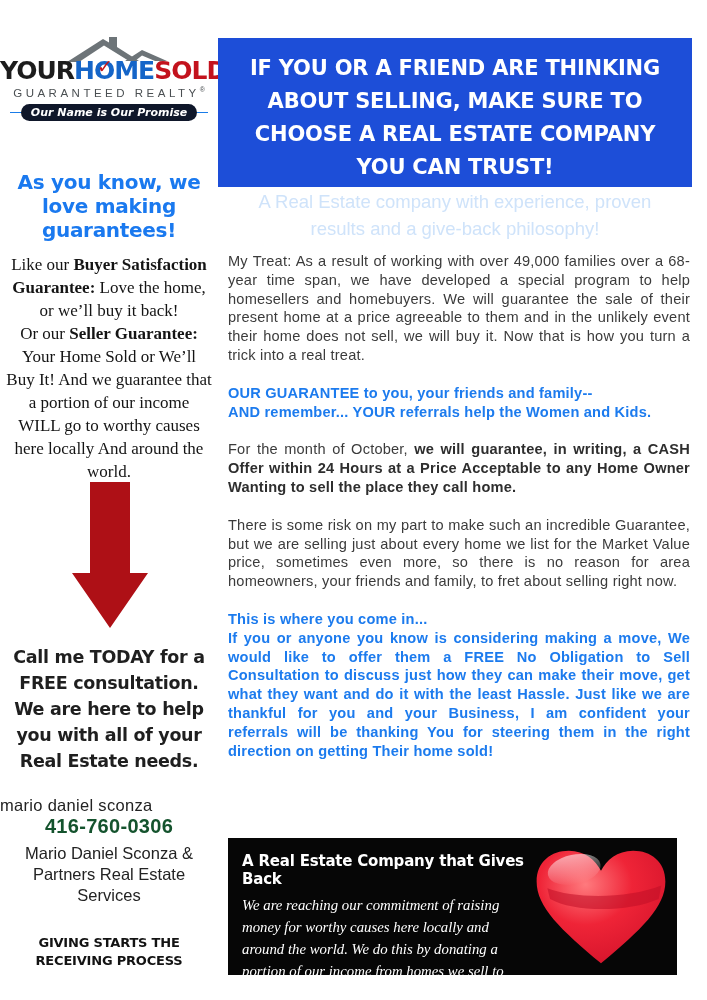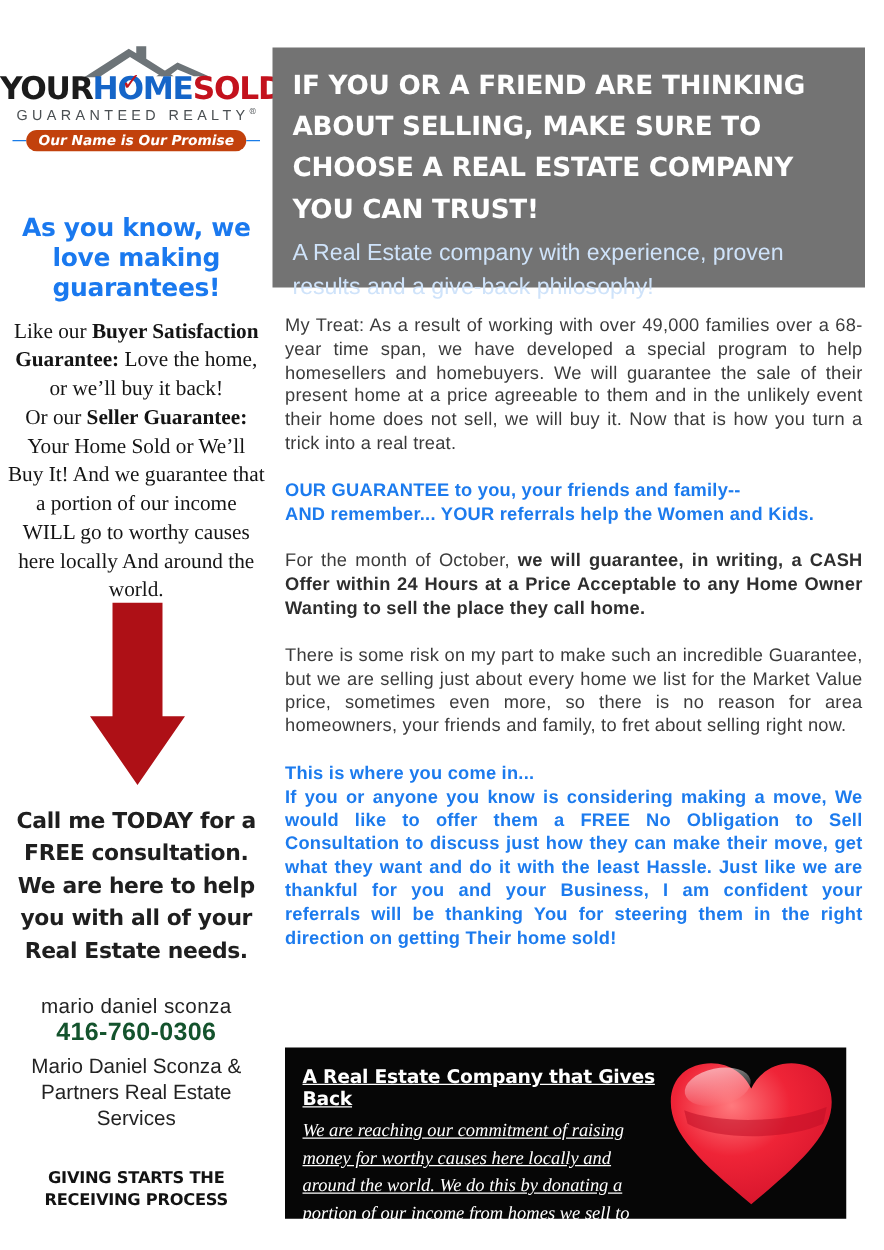--- a/index.html
+++ b/index.html
@@ -24,62 +24,62 @@
   }
   .lg-sold{color:#c3121d;}
   .lg-sub{
     margin-top:3px;font-size:11.5px;color:#4a4f52;letter-spacing:3.5px;
     font-family:"Liberation Sans",sans-serif;white-space:nowrap;
   }
   .lg-reg{font-size:7px;vertical-align:super;letter-spacing:0;}
   .pill-row{display:flex;align-items:center;margin:5px 10px 0 10px;}
   .pill-row .line{flex:1;height:0;border-top:1.6px solid #1a7ce8;}
   .pill{
-    background:#c2410c;color:#ffffff;font-style:italic;font-size:11px;
+    background:#0f172a;color:#ffffff;font-style:italic;font-size:11px;
     padding:2px 10px;border-radius:10px;white-space:nowrap;
     font-family:"DejaVu Sans",sans-serif;font-weight:bold;
   }
   .left-headline{
     position:absolute;top:170px;left:0;width:218px;text-align:center;
     color:#1a79ef;font-family:"DejaVu Sans",sans-serif;font-weight:bold;
     font-size:20px;line-height:24px;letter-spacing:-0.3px;
   }
   .guarantee{
     position:absolute;top:253px;left:6px;width:206px;text-align:center;
     font-family:"Liberation Serif",serif;font-size:17px;line-height:23px;
     color:#141414;margin:0;
   }
   .arrow-wrap{position:absolute;top:482px;left:72px;width:76px;height:146px;}
   .cta{
     position:absolute;top:644px;left:8px;width:202px;text-align:center;
     font-family:"DejaVu Sans",sans-serif;font-weight:bold;color:#1f1f1f;
     font-size:17.5px;line-height:26px;letter-spacing:-0.3px;margin:0;
   }
   .agent-name{
-    position:absolute;top:796px;left:0;width:218px;text-align:center;
+    position:absolute;top:796px;left:0;width:218px;text-align:left;
     font-size:16.5px;color:#232323;letter-spacing:0.3px;
   }
   .phone{
     position:absolute;top:815px;left:0;width:218px;text-align:center;
     font-family:Liberation Sans, sans-serif;font-weight:bold;font-size:20px;
     color:#14532d;letter-spacing:0.3px;
   }
   .team{
     position:absolute;top:843px;left:6px;width:206px;text-align:center;
     font-size:16.5px;line-height:21px;color:#232323;margin:0;
   }
   .giving{
     position:absolute;top:934px;left:10px;width:198px;text-align:center;
     font-family:"DejaVu Sans",sans-serif;font-weight:bold;font-size:13px;
     line-height:17.5px;color:#131313;margin:0;letter-spacing:-0.2px;
   }
   
   .hero{
-    position:absolute;left:218px;top:38px;width:474px;height:192px;
-    background:#737373;color:#ffffff;text-align:left;box-sizing:border-box;
+    position:absolute;left:218px;top:38px;width:474px;height:149px;
+    background:#1d4ed8;color:#ffffff;text-align:center;box-sizing:border-box;
     padding:14px 16px 0 16px;
   }
   .hero-title{
     font-family:"DejaVu Sans",sans-serif;font-weight:bold;font-size:21px;
     line-height:33px;letter-spacing:-0.2px;margin:0;
   }
   .hero-sub{
     font-size:18.5px;line-height:27px;color:#cfe3fa;margin:4px 0 0 0;
     font-family:"Liberation Sans",sans-serif;
   }
@@ -91,21 +91,21 @@
   .article p{margin:0 0 19px 0;}
   .article p.tight{margin-bottom:0;}
   .blue-bold{color:#1c7bee;font-weight:bold;}
   .dark-bold{color:#2e2e2e;font-weight:bold;}
   
   .giveback{
     position:absolute;left:228px;top:838px;width:449px;height:137px;
     background:#060606;color:#ffffff;display:flex;box-sizing:border-box;
     padding:10px 8px 10px 14px;
   }
-  .gb-text{width:290px;text-decoration:underline;}
+  .gb-text{width:290px;}
   .gb-title{
     font-family:"DejaVu Sans",sans-serif;font-weight:bold;font-size:15px;
     margin:4px 0 6px 0;letter-spacing:-0.2px;
   }
   .gb-body{
     font-family:"Liberation Serif",serif;font-style:italic;font-size:14.8px;
     line-height:22px;margin:0;
   }
   .gb-heart{flex:1;display:flex;align-items:center;justify-content:center;}
 </style>

